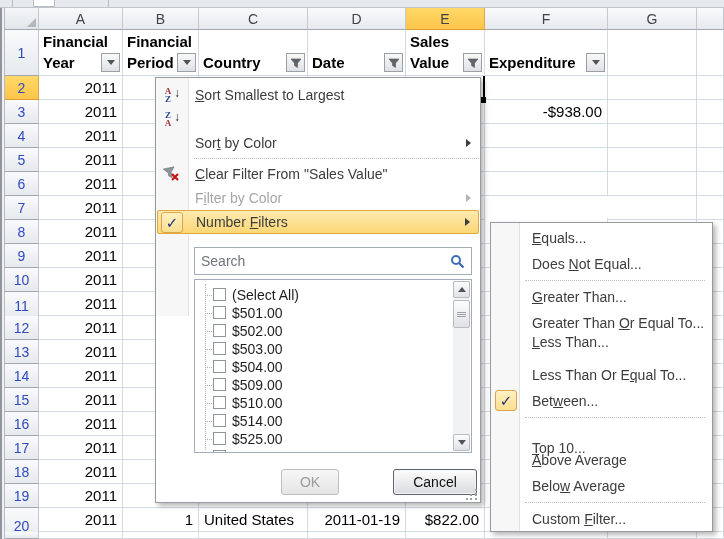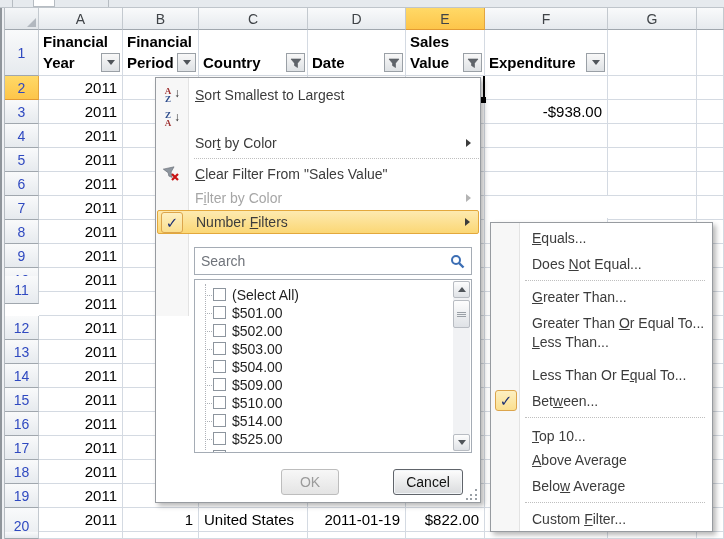--- a/index.html
+++ b/index.html
@@ -86,21 +86,21 @@
   .sbtn .up{width:0;height:0;border-bottom:5px solid #50555a;border-left:4px solid transparent;border-right:4px solid transparent;}
   .sbtn .dn{width:0;height:0;border-top:5px solid #50555a;border-left:4px solid transparent;border-right:4px solid transparent;}
   #fm-thumb{position:absolute;left:0;top:19px;width:17px;height:28px;box-sizing:border-box;border:1px solid #b8bcc2;border-radius:2px;
      background:linear-gradient(#fdfdfd,#dfe2e6);display:flex;flex-direction:column;align-items:center;justify-content:center;gap:1px;}
   #fm-thumb i{display:block;width:9px;height:1px;background:#9aa0a6;}
 
   
   .btn{position:absolute;top:391px;height:26px;box-sizing:border-box;border-radius:3px;font-size:14px;
      display:flex;align-items:center;justify-content:center;cursor:pointer;}
   #btn-ok{left:125px;width:58px;border:1px solid #bdbdbd;background:linear-gradient(#f7f7f7,#e4e4e4);color:#9b9b9b;cursor:default;}
-  #btn-cancel{left:237px;width:70px;border:1px solid #60646a;background:linear-gradient(#fdfdfd,#d9dbdd);color:#111;box-shadow:inset 0 0 0 1px #f3f6f9;}
+  #btn-cancel{left:237px;width:84px;border:1px solid #60646a;background:linear-gradient(#fdfdfd,#d9dbdd);color:#111;box-shadow:inset 0 0 0 1px #f3f6f9;}
 
   #fm-grip{position:absolute;right:2px;bottom:2px;width:12px;height:12px;
      background:
        radial-gradient(circle at 10px 2px,#9aa0a6 1px,transparent 1.5px),
        radial-gradient(circle at 10px 7px,#9aa0a6 1px,transparent 1.5px),
        radial-gradient(circle at 5px 7px,#9aa0a6 1px,transparent 1.5px),
        radial-gradient(circle at 10px 11px,#9aa0a6 1px,transparent 1.5px),
        radial-gradient(circle at 5px 11px,#9aa0a6 1px,transparent 1.5px),
        radial-gradient(circle at 1px 11px,#9aa0a6 1px,transparent 1.5px);
      cursor:nwse-resize;}
@@ -139,21 +139,21 @@
       <div class="rowhdr" style="left: 5px; top: 30px; width: 34px; height: 46px;">1</div>
       <div class="rowhdr sel" style="left: 5px; top: 76px; width: 34px; height: 24px;">2</div>
       <div class="rowhdr" style="left: 5px; top: 100px; width: 34px; height: 24px;">3</div>
       <div class="rowhdr" style="left: 5px; top: 124px; width: 34px; height: 24px;">4</div>
       <div class="rowhdr" style="left: 5px; top: 148px; width: 34px; height: 24px;">5</div>
       <div class="rowhdr" style="left: 5px; top: 172px; width: 34px; height: 24px;">6</div>
       <div class="rowhdr" style="left: 5px; top: 196px; width: 34px; height: 24px;">7</div>
       <div class="rowhdr" style="left: 5px; top: 220px; width: 34px; height: 24px;">8</div>
       <div class="rowhdr" style="left: 5px; top: 244px; width: 34px; height: 24px;">9</div>
       <div class="rowhdr" style="left: 5px; top: 268px; width: 34px; height: 24px;">10</div>
-      <div class="rowhdr" style="left: 5px; top: 276px; width: 34px; height: 28px;">11</div>
+      <div class="rowhdr" style="left: 5px; top: 292px; width: 34px; height: 28px;">11</div>
       <div class="rowhdr" style="left: 5px; top: 316px; width: 34px; height: 24px;">12</div>
       <div class="rowhdr" style="left: 5px; top: 340px; width: 34px; height: 24px;">13</div>
       <div class="rowhdr" style="left: 5px; top: 364px; width: 34px; height: 24px;">14</div>
       <div class="rowhdr" style="left: 5px; top: 388px; width: 34px; height: 24px;">15</div>
       <div class="rowhdr" style="left: 5px; top: 412px; width: 34px; height: 24px;">16</div>
       <div class="rowhdr" style="left: 5px; top: 436px; width: 34px; height: 24px;">17</div>
       <div class="rowhdr" style="left: 5px; top: 460px; width: 34px; height: 24px;">18</div>
       <div class="rowhdr" style="left: 5px; top: 484px; width: 34px; height: 24px;">19</div>
       <div class="rowhdr" style="left: 5px; top: 508px; width: 34px; height: 36px;">20</div>
       <div class="rowhdr" style="left: 5px; top: 532px; width: 34px; height: 7px;"></div>
@@ -514,21 +514,21 @@
         <div class="smitem" style="top: 139px;">
           <span class="txt">Less Than Or E<span class="u">q</span>ual To...</span>
         </div>
         <div class="smitem" style="top: 165px;">
           <div class="checkbox-gold" style="left: 3px; top: 2px;">
             <span>✓</span>
           </div>
           <span class="txt">Bet<span class="u">w</span>een...</span>
         </div>
         <div class="smsep" style="top: 194px;"></div>
-        <div class="smitem" style="top: 200px;">
+        <div class="smitem" style="top: 212px;">
           <span class="txt"><span class="u">T</span>op 10...</span>
         </div>
         <div class="smitem" style="top: 224px;">
           <span class="txt"><span class="u">A</span>bove Average</span>
         </div>
         <div class="smitem" style="top: 250px; padding-left: 15px;">
           <span class="txt">Belo<span class="u">w</span> Average</span>
         </div>
         <div class="smsep" style="top: 279px;"></div>
         <div class="smitem" style="top: 283px;">

